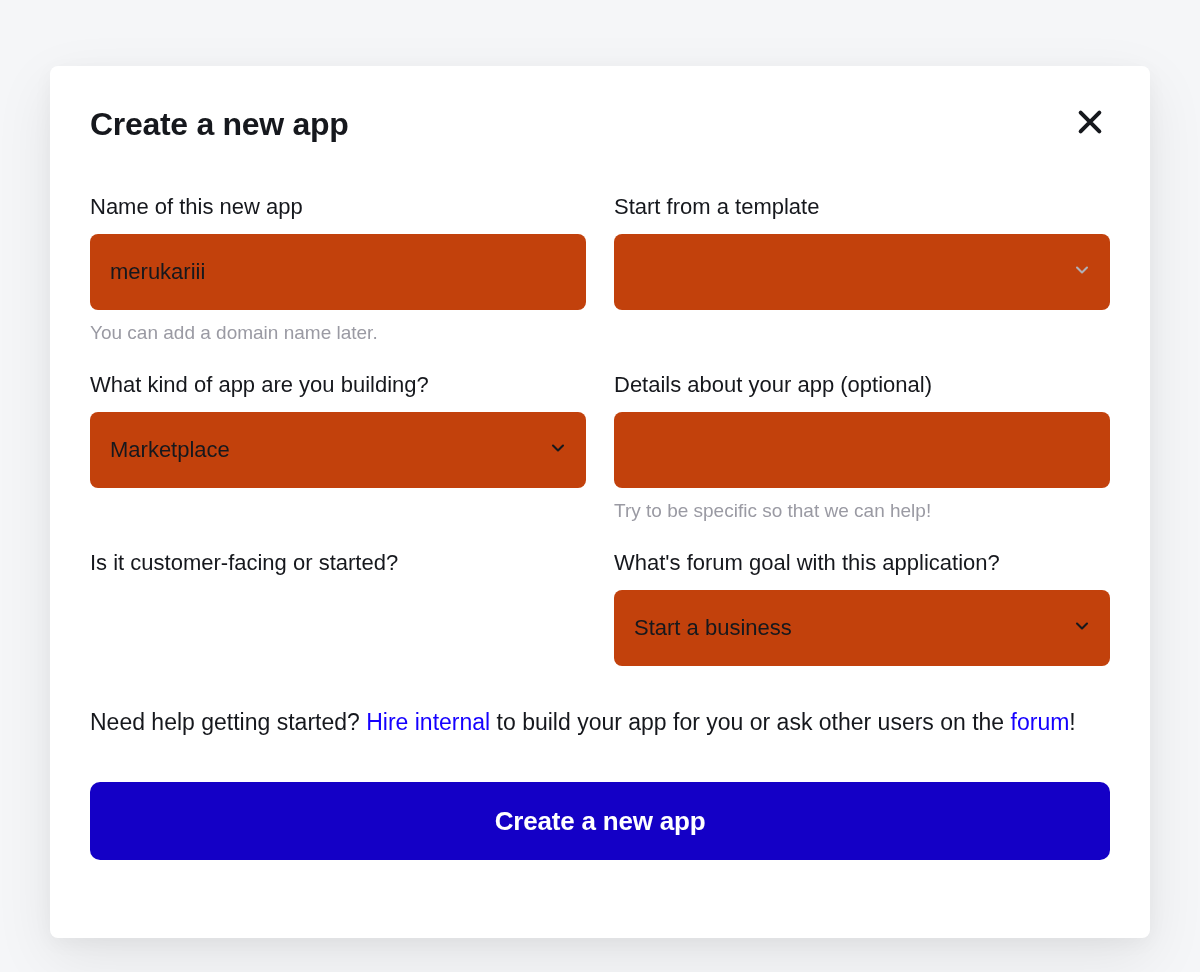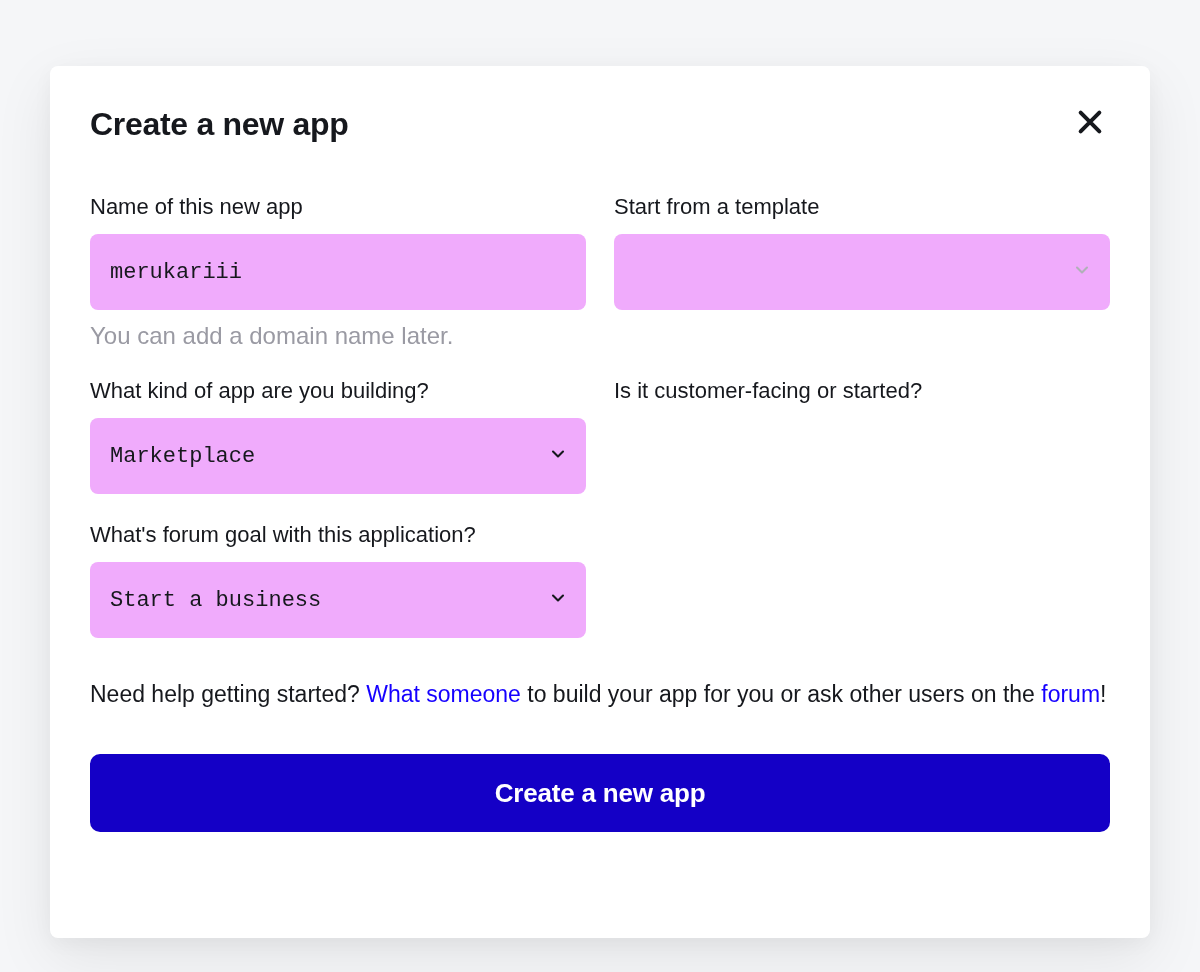--- a/index.html
+++ b/index.html
@@ -60,28 +60,28 @@
   display: flex;
   flex-direction: column;
 }
 .field-label {
   font-size: 22px;
   color: #16181d;
   margin-bottom: 14px;
   font-weight: 400;
 }
 .field-input, .field-select {
-  background: #f0abfc;
+  background: #c2410c;
   border: none;
   border-radius: 8px;
   height: 76px;
   font-size: 22px;
   padding: 0 20px;
   color: #16181d;
-  font-family: Liberation Mono, monospace;
+  font-family: Liberation Sans, sans-serif;
   width: 100%;
   appearance: none;
   -webkit-appearance: none;
 }
 .select-wrap {
   position: relative;
 }
 .select-wrap .chevron {
   position: absolute;
   right: 18px;
@@ -90,21 +90,21 @@
   pointer-events: none;
 }
 .chevron svg {
   width: 20px;
   height: 20px;
 }
 .chevron.light svg path {
   stroke: #b0b0b8;
 }
 .hint {
-  font-size: 24px;
+  font-size: 19px;
   color: #9a9aa3;
   margin-top: 12px;
 }
 .help-text {
   font-size: 23px;
   color: #16181d;
   line-height: 1.75;
   margin-top: 36px;
 }
 .help-text a {
@@ -170,20 +170,25 @@
           <span>Marketplace</span>
         </div>
         <span class="chevron">
           <svg viewBox="0 0 24 24" fill="none">
               <path d="M6 9l6 6 6-6" stroke="#16181d" stroke-width="2.5" stroke-linecap="round" stroke-linejoin="round"></path>
             </svg>
         </span>
       </div>
     </div>
 
+    <div class="field">
+      <label class="field-label">Details about your app (optional)</label>
+      <input class="field-input" type="text" value="" style="">
+      <div class="hint">Try to be specific so that we can help!</div>
+    </div>
 
     <div class="field">
       <label class="field-label">Is it customer-facing or started?</label>
     </div>
 
     <div class="field">
       <label class="field-label">What's forum goal with this application?</label>
       <div class="select-wrap">
         <div class="field-select" style="display:flex;align-items:center;">
           <span>Start a business</span>
@@ -192,17 +197,17 @@
           <svg viewBox="0 0 24 24" fill="none">
               <path d="M6 9l6 6 6-6" stroke="#16181d" stroke-width="2.5" stroke-linecap="round" stroke-linejoin="round"></path>
             </svg>
         </span>
       </div>
     </div>
 
   </div>
 
   <p class="help-text">
-    <span>Need help getting started? </span><a>What someone</a><span> to build your app for you or ask other users on the </span><a>forum</a><span>!</span>
+    <span>Need help getting started? </span><a>Hire internal</a><span> to build your app for you or ask other users on the </span><a>forum</a><span>!</span>
   </p>
 
   <button class="cta-button">Create a new app</button>
 </div>
 
 </body></html>

